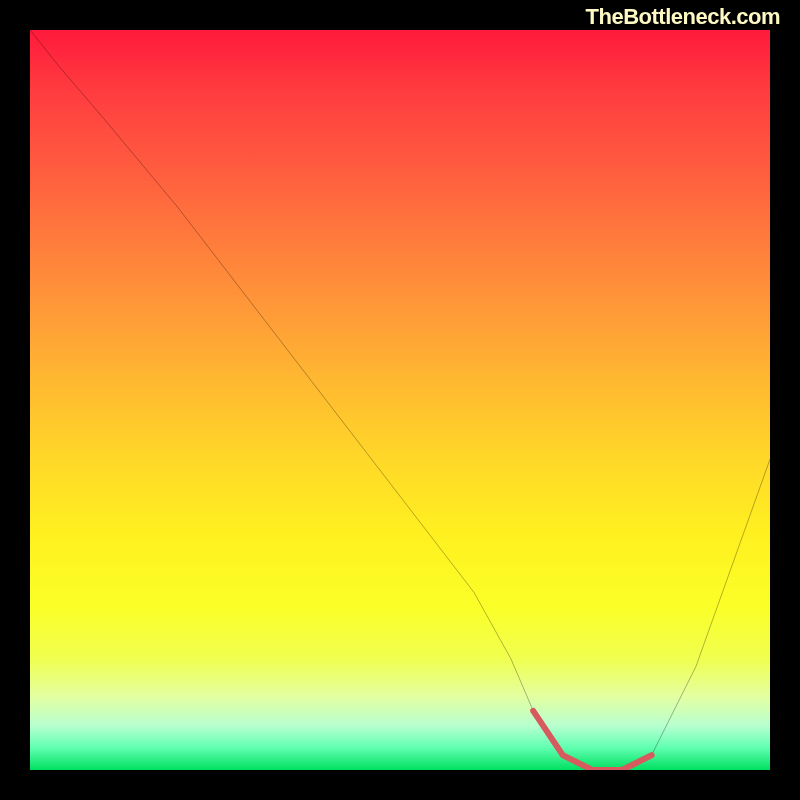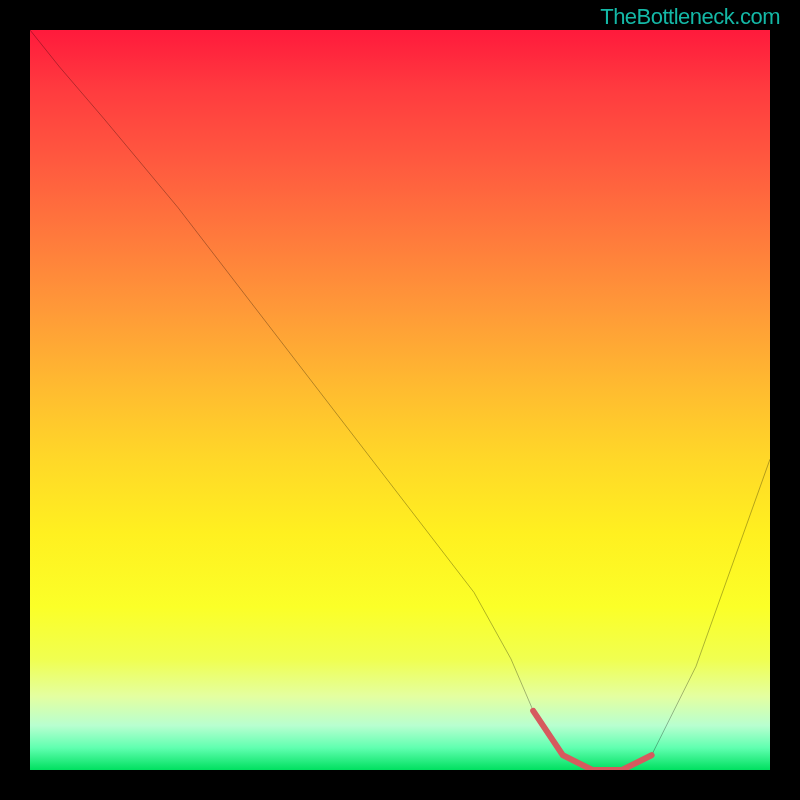--- a/index.html
+++ b/index.html
@@ -8,23 +8,23 @@
     background: #000;
     width: 800px;
     height: 800px;
     position: relative;
     font-family: Arial, Helvetica, sans-serif;
   }
   .watermark {
     position: absolute;
     top: 4px;
     right: 20px;
-    color: #14b8a6;
+    color: #fef9c3;
     font-size: 22px;
-    font-weight: normal;
+    font-weight: bold;
     z-index: 3;
     letter-spacing: -0.5px;
   }
   .frame {
     position: absolute;
     top: 30px;
     left: 30px;
     width: 740px;
     height: 740px;
     background: #000;

